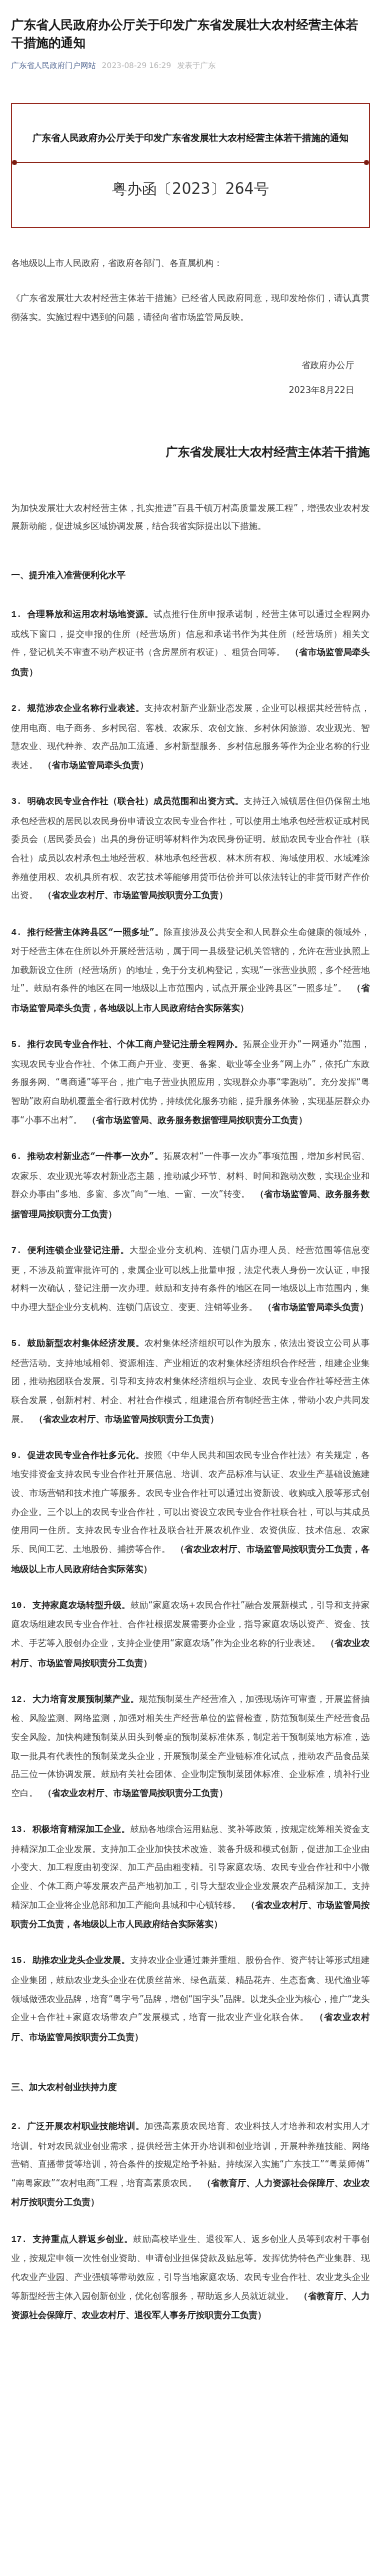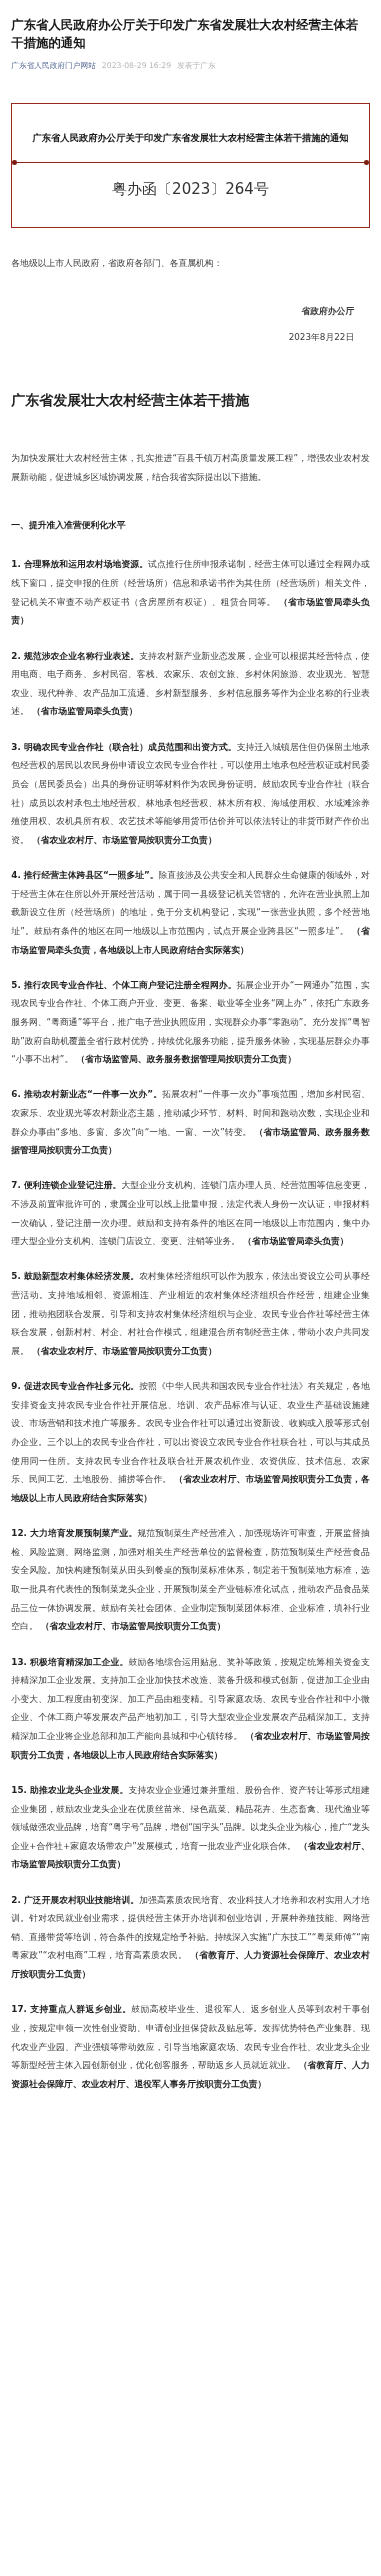--- a/index.html
+++ b/index.html
@@ -13,26 +13,26 @@
 
   .doc-box{border:0.5px solid #96281d;margin:32px 11.3px 0;padding:26px 0 28px;}
   .doc-box .doc-title{text-align:center;font-size:9.3px;font-weight:700;color:#161616;margin:0 18.5px;line-height:1.7;}
   .doc-divider{display:flex;align-items:center;margin:14.4px 0 15.5px;}
   .doc-divider .dot{width:4.6px;height:4.6px;border-radius:50%;background:#7c1d12;flex:0 0 auto;}
   .doc-divider .line{flex:1;height:1px;background:#8d2619;}
   .doc-no{text-align:center;font-size:15px;color:#333;}
 
   .doc-body{margin:26px 11.3px 0;}
   .doc-body p{font-size:8.8px;line-height:2.12;color:#3a3a3a;text-align:justify;margin:16.5px 0;word-break:break-all;}
-  .doc-body p b{color:#1f1f1f;}
+  .doc-body p b{color:#1f1f1f;font-family:Liberation Mono, monospace;}
   .doc-body p.section{font-weight:700;color:#1f1f1f;margin:30px 0 20.6px;}
   .doc-body p.salutation{margin-top:23px;}
   .doc-body p.right{text-align:right;margin:7.2px 15.5px 7.2px 0;}
-  .doc-body p.right.first{margin-top:29px;font-weight:bold;}
-  .doc-body p.center{text-align:left;font-weight:700;font-size:14px;color:#1f1f1f;margin:40px 0 33px;}
+  .doc-body p.right.first{margin-top:29px;}
+  .doc-body p.center{text-align:right;font-weight:700;font-size:12px;color:#1f1f1f;margin:40px 0 33px;}
 </style>
 </head>
 <body>
 
 <div class="page">
 
   <h1 class="article-title">广东省人民政府办公厅关于印发广东省发展壮大农村经营主体若干措施的通知</h1>
 
   <div class="byline">
     <span class="account">广东省人民政府门户网站</span>
@@ -45,35 +45,38 @@
     <div class="doc-divider">
       <span class="dot"></span>
       <span class="line"></span>
       <span class="dot"></span>
     </div>
     <div class="doc-no">粤办函〔2023〕264号</div>
   </div>
 
   <div class="doc-body">
       <p class="block salutation">各地级以上市人民政府，省政府各部门、各直属机构：</p>
+      <p class="block para">《广东省发展壮大农村经营主体若干措施》已经省人民政府同意，现印发给你们，请认真贯彻落实。实施过程中遇到的问题，请径向省市场监管局反映。</p>
       <p class="block right first">省政府办公厅</p>
       <p class="block right">2023年8月22日</p>
       <p class="block center">广东省发展壮大农村经营主体若干措施</p>
       <p class="block para">为加快发展壮大农村经营主体，扎实推进“百县千镇万村高质量发展工程”，增强农业农村发展新动能，促进城乡区域协调发展，结合我省实际提出以下措施。</p>
       <p class="block section">一、提升准入准营便利化水平</p>
       <p class="block item"><b>1. 合理释放和运用农村场地资源。</b>试点推行住所申报承诺制，经营主体可以通过全程网办或线下窗口，提交申报的住所（经营场所）信息和承诺书作为其住所（经营场所）相关文件，登记机关不审查不动产权证书（含房屋所有权证）、租赁合同等。<b> （省市场监管局牵头负责）</b></p>
       <p class="block item"><b>2. 规范涉农企业名称行业表述。</b>支持农村新产业新业态发展，企业可以根据其经营特点，使用电商、电子商务、乡村民宿、客栈、农家乐、农创文旅、乡村休闲旅游、农业观光、智慧农业、现代种养、农产品加工流通、乡村新型服务、乡村信息服务等作为企业名称的行业表述。<b> （省市场监管局牵头负责）</b></p>
       <p class="block item"><b>3. 明确农民专业合作社（联合社）成员范围和出资方式。</b>支持迁入城镇居住但仍保留土地承包经营权的居民以农民身份申请设立农民专业合作社，可以使用土地承包经营权证或村民委员会（居民委员会）出具的身份证明等材料作为农民身份证明。鼓励农民专业合作社（联合社）成员以农村承包土地经营权、林地承包经营权、林木所有权、海域使用权、水域滩涂养殖使用权、农机具所有权、农艺技术等能够用货币估价并可以依法转让的非货币财产作价出资。<b> （省农业农村厅、市场监管局按职责分工负责）</b></p>
       <p class="block item"><b>4. 推行经营主体跨县区“一照多址”。</b>除直接涉及公共安全和人民群众生命健康的领域外，对于经营主体在住所以外开展经营活动，属于同一县级登记机关管辖的，允许在营业执照上加载新设立住所（经营场所）的地址，免于分支机构登记，实现“一张营业执照，多个经营地址”。鼓励有条件的地区在同一地级以上市范围内，试点开展企业跨县区“一照多址”。<b> （省市场监管局牵头负责，各地级以上市人民政府结合实际落实）</b></p>
       <p class="block item"><b>5. 推行农民专业合作社、个体工商户登记注册全程网办。</b>拓展企业开办“一网通办”范围，实现农民专业合作社、个体工商户开业、变更、备案、歇业等全业务“网上办”，依托广东政务服务网、“粤商通”等平台，推广电子营业执照应用，实现群众办事“零跑动”。充分发挥“粤智助”政府自助机覆盖全省行政村优势，持续优化服务功能，提升服务体验，实现基层群众办事“小事不出村”。<b> （省市场监管局、政务服务数据管理局按职责分工负责）</b></p>
       <p class="block item"><b>6. 推动农村新业态“一件事一次办”。</b>拓展农村“一件事一次办”事项范围，增加乡村民宿、农家乐、农业观光等农村新业态主题，推动减少环节、材料、时间和跑动次数，实现企业和群众办事由“多地、多窗、多次”向“一地、一窗、一次”转变。<b> （省市场监管局、政务服务数据管理局按职责分工负责）</b></p>
       <p class="block item"><b>7. 便利连锁企业登记注册。</b>大型企业分支机构、连锁门店办理人员、经营范围等信息变更，不涉及前置审批许可的，隶属企业可以线上批量申报，法定代表人身份一次认证，申报材料一次确认，登记注册一次办理。鼓励和支持有条件的地区在同一地级以上市范围内，集中办理大型企业分支机构、连锁门店设立、变更、注销等业务。<b> （省市场监管局牵头负责）</b></p>
       <p class="block item"><b>5. 鼓励新型农村集体经济发展。</b>农村集体经济组织可以作为股东，依法出资设立公司从事经营活动。支持地域相邻、资源相连、产业相近的农村集体经济组织合作经营，组建企业集团，推动抱团联合发展。引导和支持农村集体经济组织与企业、农民专业合作社等经营主体联合发展，创新村村、村企、村社合作模式，组建混合所有制经营主体，带动小农户共同发展。<b> （省农业农村厅、市场监管局按职责分工负责）</b></p>
       <p class="block item"><b>9. 促进农民专业合作社多元化。</b>按照《中华人民共和国农民专业合作社法》有关规定，各地安排资金支持农民专业合作社开展信息、培训、农产品标准与认证、农业生产基础设施建设、市场营销和技术推广等服务。农民专业合作社可以通过出资新设、收购或入股等形式创办企业。三个以上的农民专业合作社，可以出资设立农民专业合作社联合社，可以与其成员使用同一住所。支持农民专业合作社及联合社开展农机作业、农资供应、技术信息、农家乐、民间工艺、土地股份、捕捞等合作。<b> （省农业农村厅、市场监管局按职责分工负责，各地级以上市人民政府结合实际落实）</b></p>
+      <p class="block item"><b>10. 支持家庭农场转型升级。</b>鼓励“家庭农场+农民合作社”融合发展新模式，引导和支持家庭农场组建农民专业合作社、合作社根据发展需要办企业，指导家庭农场以资产、资金、技术、手艺等入股创办企业，支持企业使用“家庭农场”作为企业名称的行业表述。<b> （省农业农村厅、市场监管局按职责分工负责）</b></p>
       <p class="block item"><b>12. 大力培育发展预制菜产业。</b>规范预制菜生产经营准入，加强现场许可审查，开展监督抽检、风险监测、网络监测，加强对相关生产经营单位的监督检查，防范预制菜生产经营食品安全风险。加快构建预制菜从田头到餐桌的预制菜标准体系，制定若干预制菜地方标准，选取一批具有代表性的预制菜龙头企业，开展预制菜全产业链标准化试点，推动农产品食品菜品三位一体协调发展。鼓励有关社会团体、企业制定预制菜团体标准、企业标准，填补行业空白。<b> （省农业农村厅、市场监管局按职责分工负责）</b></p>
       <p class="block item"><b>13. 积极培育精深加工企业。</b>鼓励各地综合运用贴息、奖补等政策，按规定统筹相关资金支持精深加工企业发展。支持加工企业加快技术改造、装备升级和模式创新，促进加工企业由小变大、加工程度由初变深、加工产品由粗变精。引导家庭农场、农民专业合作社和中小微企业、个体工商户等发展农产品产地初加工，引导大型农业企业发展农产品精深加工。支持精深加工企业将企业总部和加工产能向县城和中心镇转移。<b> （省农业农村厅、市场监管局按职责分工负责，各地级以上市人民政府结合实际落实）</b></p>
       <p class="block item"><b>15. 助推农业龙头企业发展。</b>支持农业企业通过兼并重组、股份合作、资产转让等形式组建企业集团，鼓励农业龙头企业在优质丝苗米、绿色蔬菜、精品花卉、生态畜禽、现代渔业等领域做强农业品牌，培育“粤字号”品牌，增创“国字头”品牌。以龙头企业为核心，推广“龙头企业+合作社+家庭农场带农户”发展模式，培育一批农业产业化联合体。<b> （省农业农村厅、市场监管局按职责分工负责）</b></p>
+      <p class="block section">三、加大农村创业扶持力度</p>
       <p class="block item"><b>2. 广泛开展农村职业技能培训。</b>加强高素质农民培育、农业科技人才培养和农村实用人才培训。针对农民就业创业需求，提供经营主体开办培训和创业培训，开展种养殖技能、网络营销、直播带货等培训，符合条件的按规定给予补贴。持续深入实施“广东技工”“粤菜师傅”“南粤家政”“农村电商”工程，培育高素质农民。<b> （省教育厅、人力资源社会保障厅、农业农村厅按职责分工负责）</b></p>
       <p class="block item"><b>17. 支持重点人群返乡创业。</b>鼓励高校毕业生、退役军人、返乡创业人员等到农村干事创业，按规定申领一次性创业资助、申请创业担保贷款及贴息等。发挥优势特色产业集群、现代农业产业园、产业强镇等带动效应，引导当地家庭农场、农民专业合作社、农业龙头企业等新型经营主体入园创新创业，优化创客服务，帮助返乡人员就近就业。<b> （省教育厅、人力资源社会保障厅、农业农村厅、退役军人事务厅按职责分工负责）</b></p>
     </div>
 
 </div>
 
 
 </body></html>

